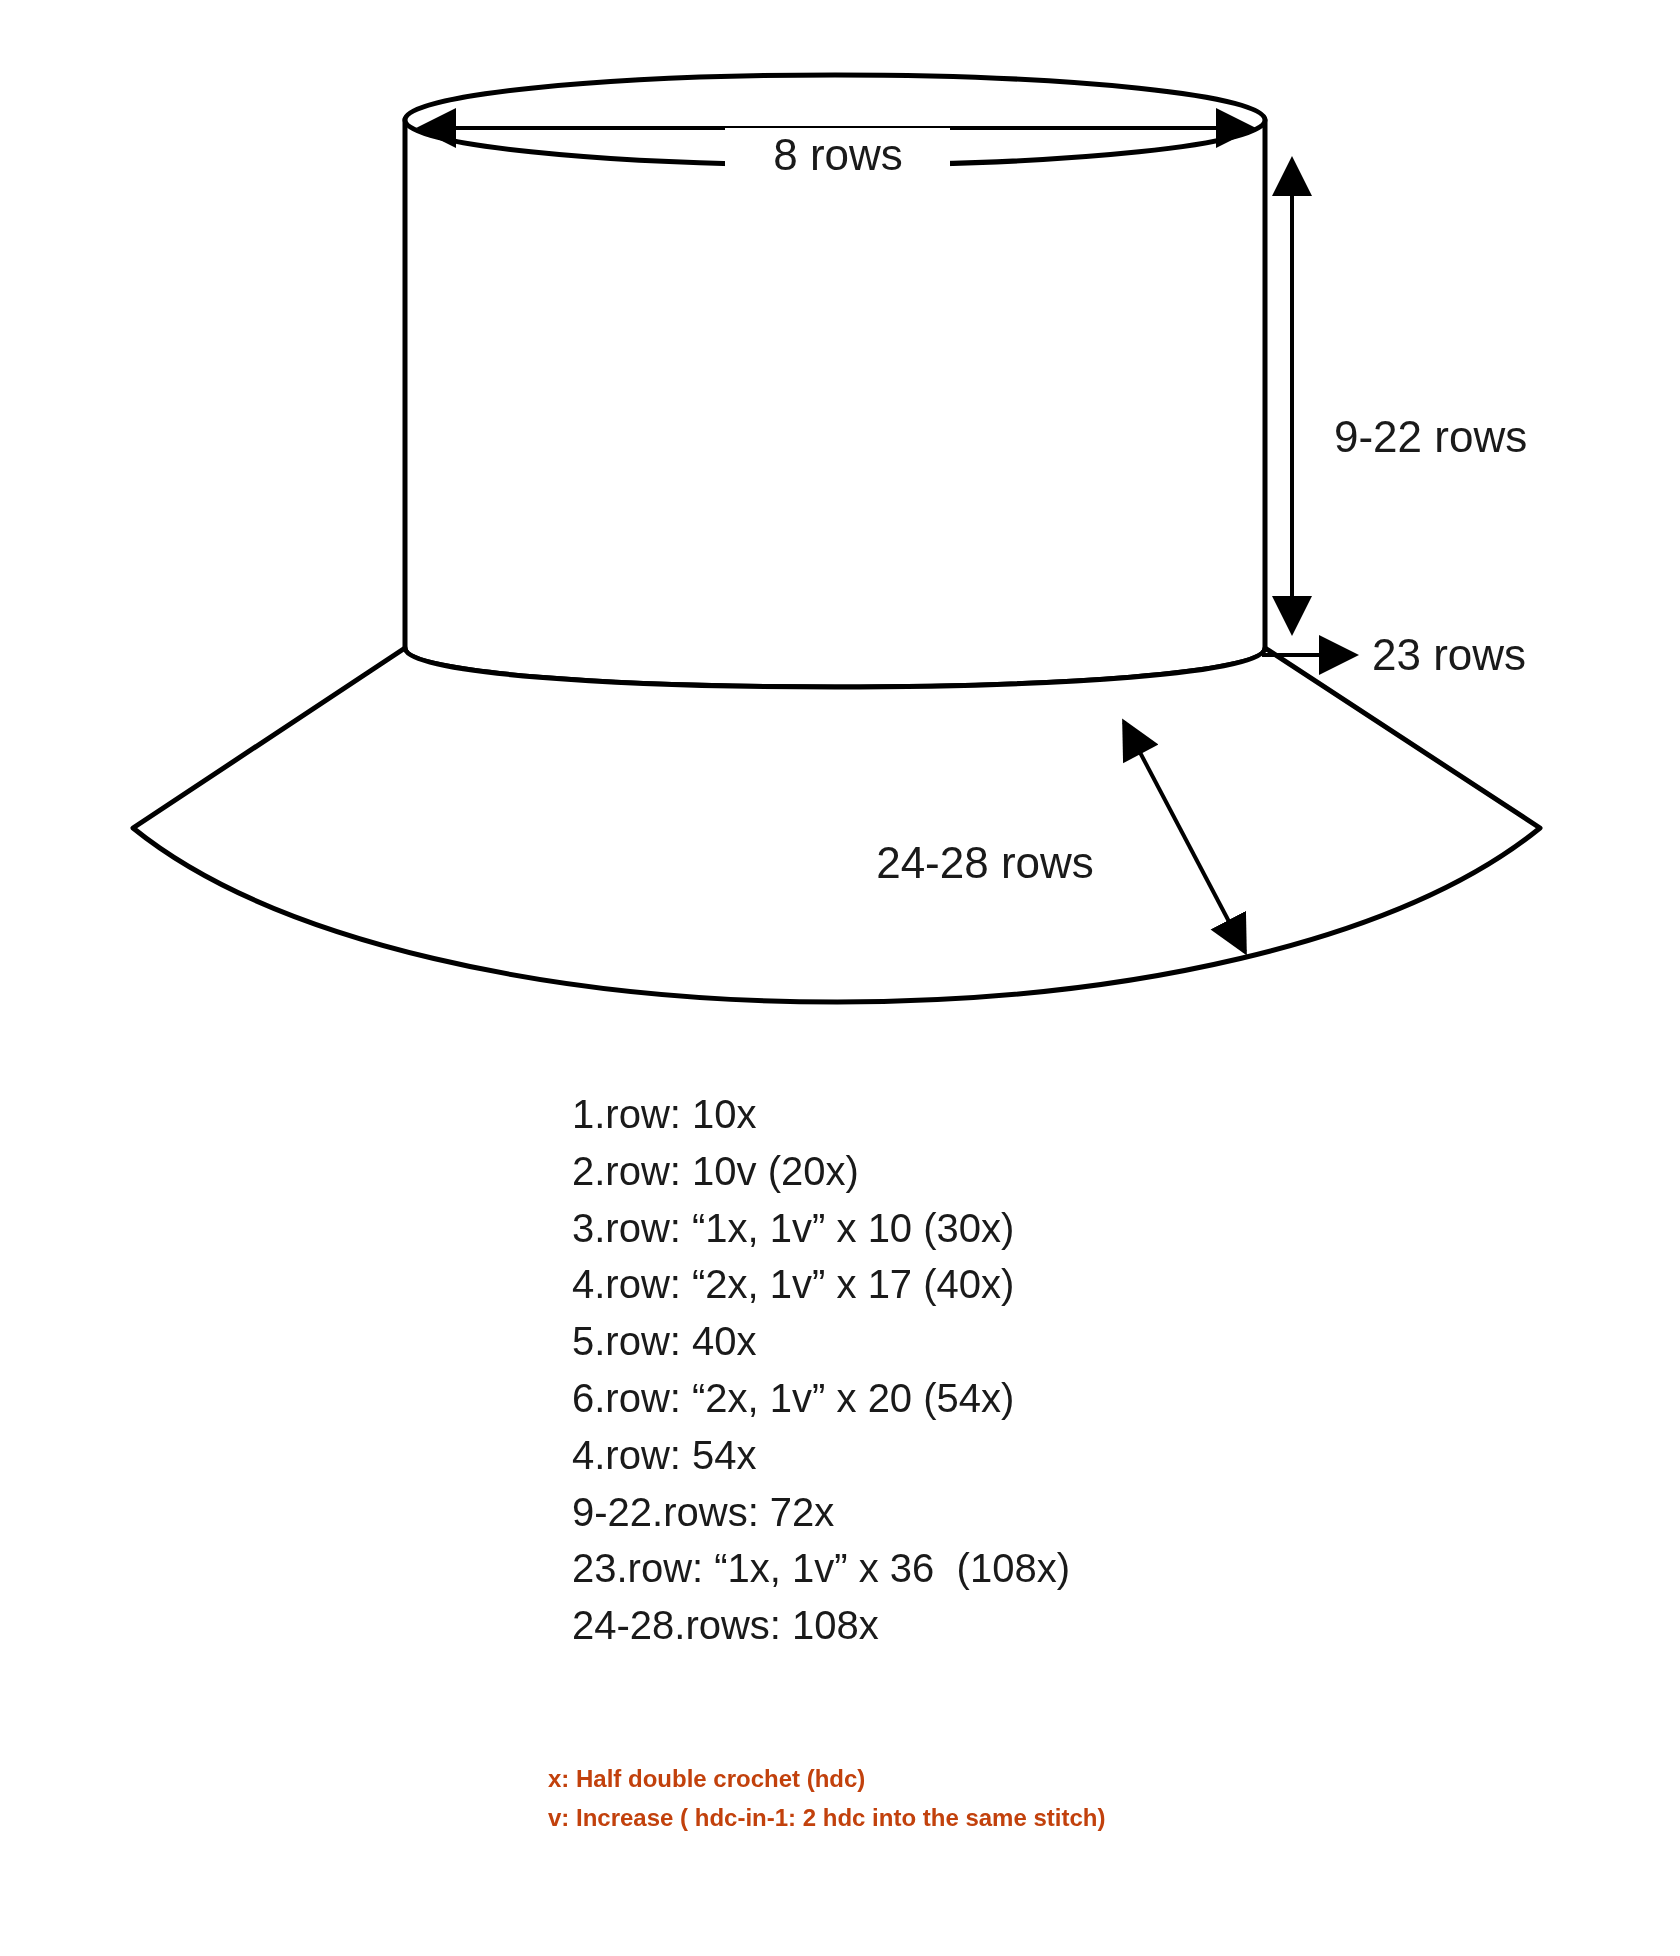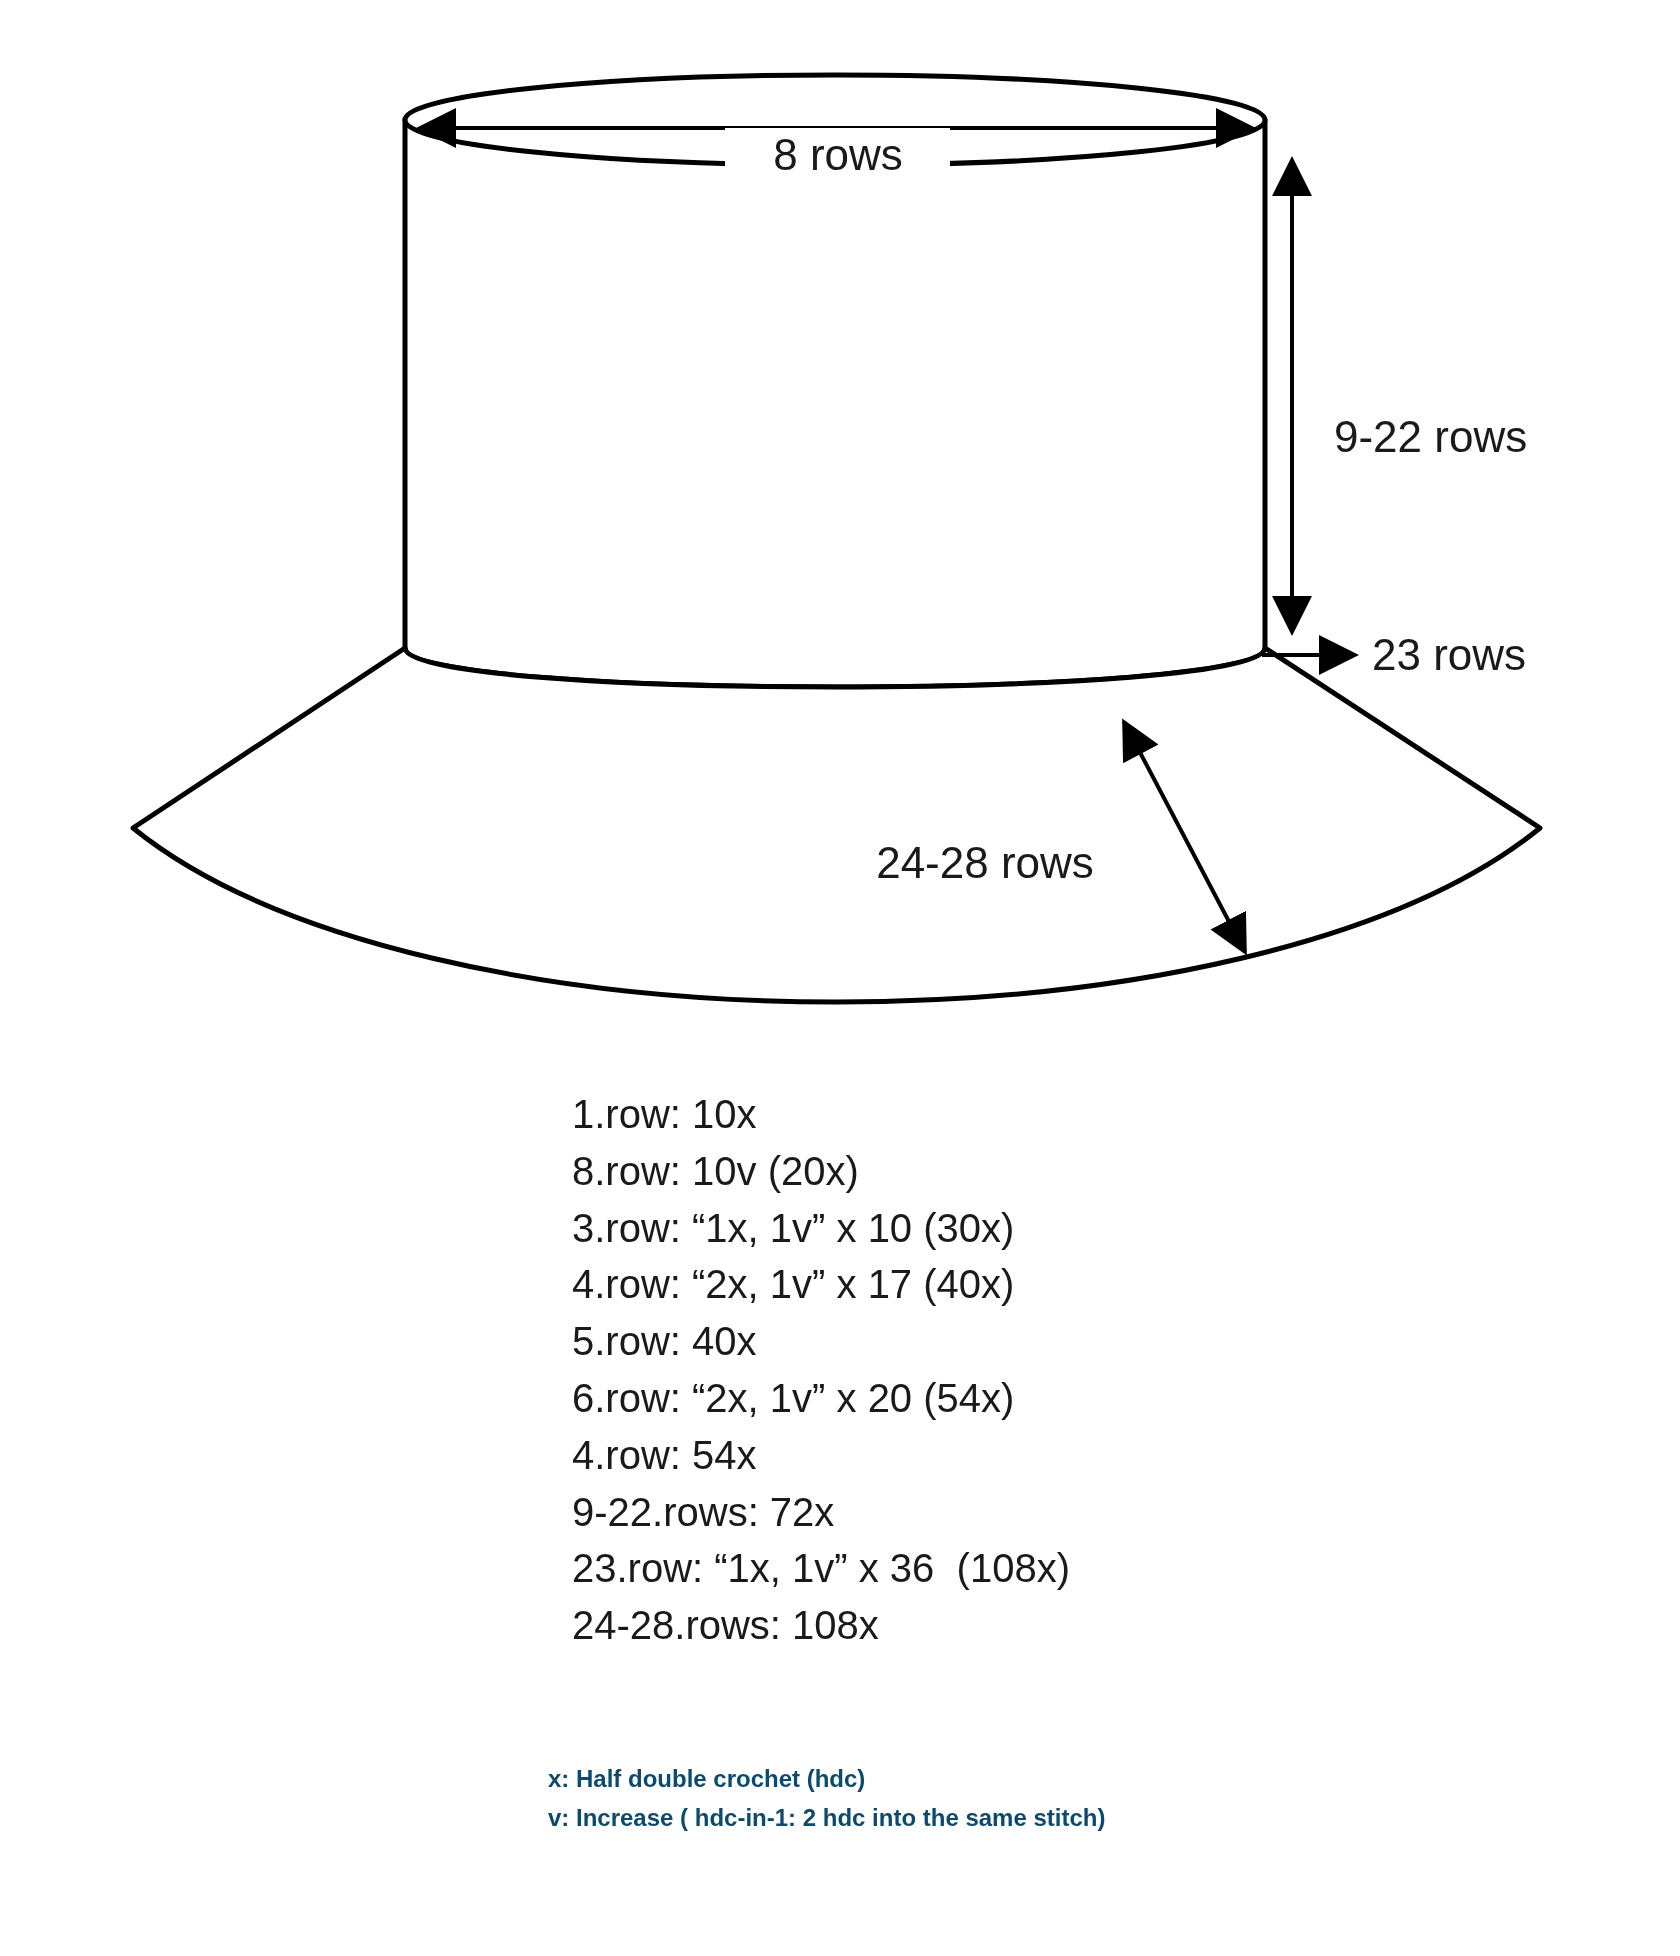--- a/index.html
+++ b/index.html
@@ -46,21 +46,21 @@
   #legend {
     position: absolute;
     left: 548px;
     top: 1760px;
     width: 900px;
   }
   #legend .legend-line {
     font-size: 24px;
     font-weight: bold;
     line-height: 1.62;
-    color: #0c4a6e;
+    color: #c2410c;
     white-space: pre;
   }
 </style>
 </head>
 <body>
 
 <div id="diagram-wrap">
   <svg id="diagram-svg" width="1680" height="1080" viewBox="0 0 1680 1080" xmlns="http://www.w3.org/2000/svg">
     <defs>
       <marker id="arrowEnd" markerWidth="12" markerHeight="12" refX="9" refY="5" orient="auto" markerUnits="strokeWidth">
@@ -106,21 +106,21 @@
 
     <g>
       <line x1="1124" y1="722" x2="1245" y2="952" stroke="#000000" stroke-width="4" marker-start="url(#arrowStart)" marker-end="url(#arrowEnd)"></line>
       <text class="dim-label" x="985" y="878" text-anchor="middle">24-28 rows</text>
     </g>
   </svg>
 </div>
 
 <div id="pattern-list">
   <div class="row-line">1.row: 10x</div>
-  <div class="row-line">8.row: 10v (20x)</div>
+  <div class="row-line">2.row: 10v (20x)</div>
   <div class="row-line">3.row: “1x, 1v” x 10 (30x)</div>
   <div class="row-line">4.row: “2x, 1v” x 17 (40x)</div>
   <div class="row-line">5.row: 40x</div>
   <div class="row-line">6.row: “2x, 1v” x 20 (54x)</div>
   <div class="row-line">4.row: 54x</div>
   <div class="row-line">9-22.rows: 72x</div>
   <div class="row-line">23.row: “1x, 1v” x 36  (108x)</div>
   <div class="row-line">24-28.rows: 108x</div>
 </div>
 

